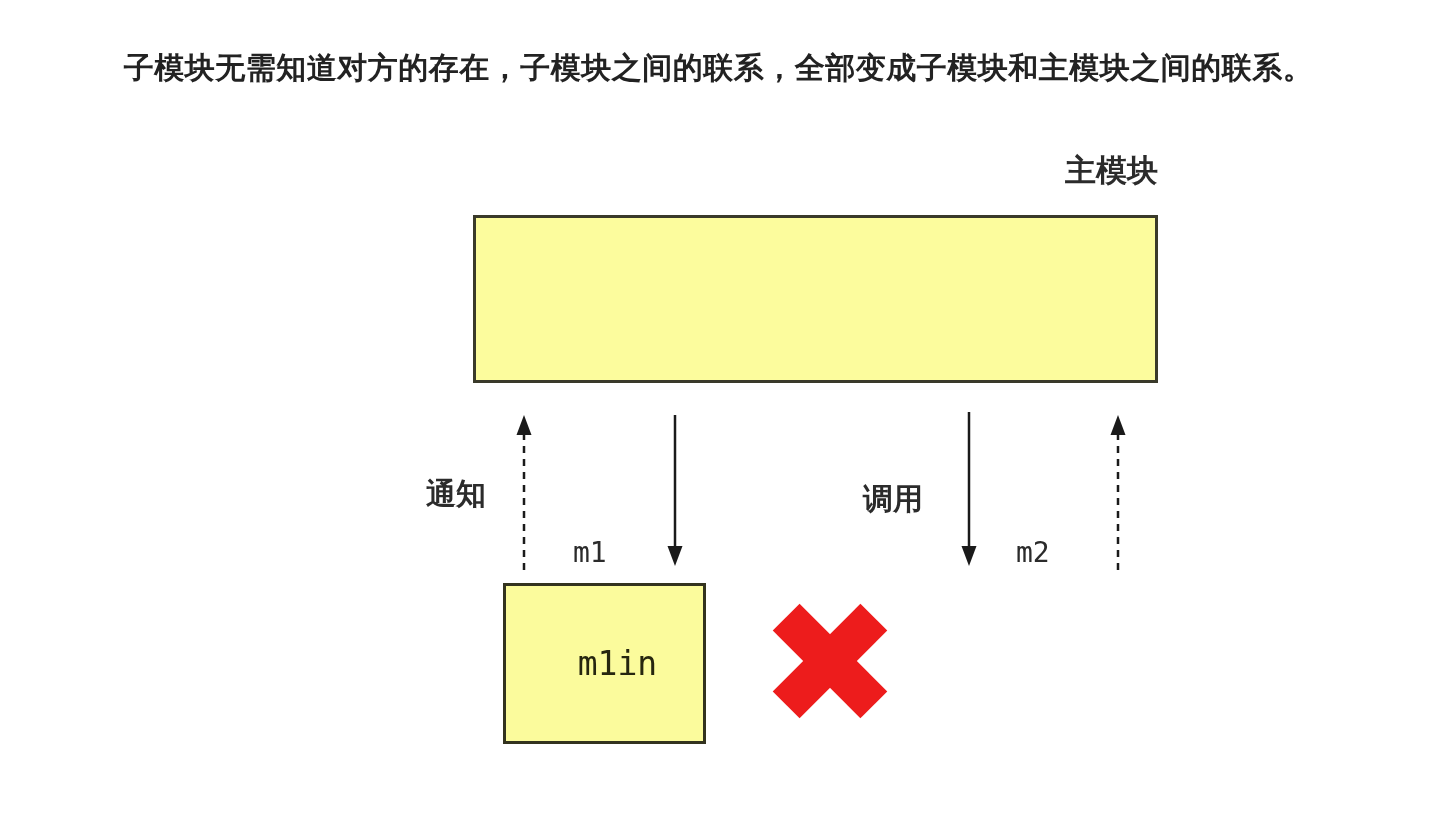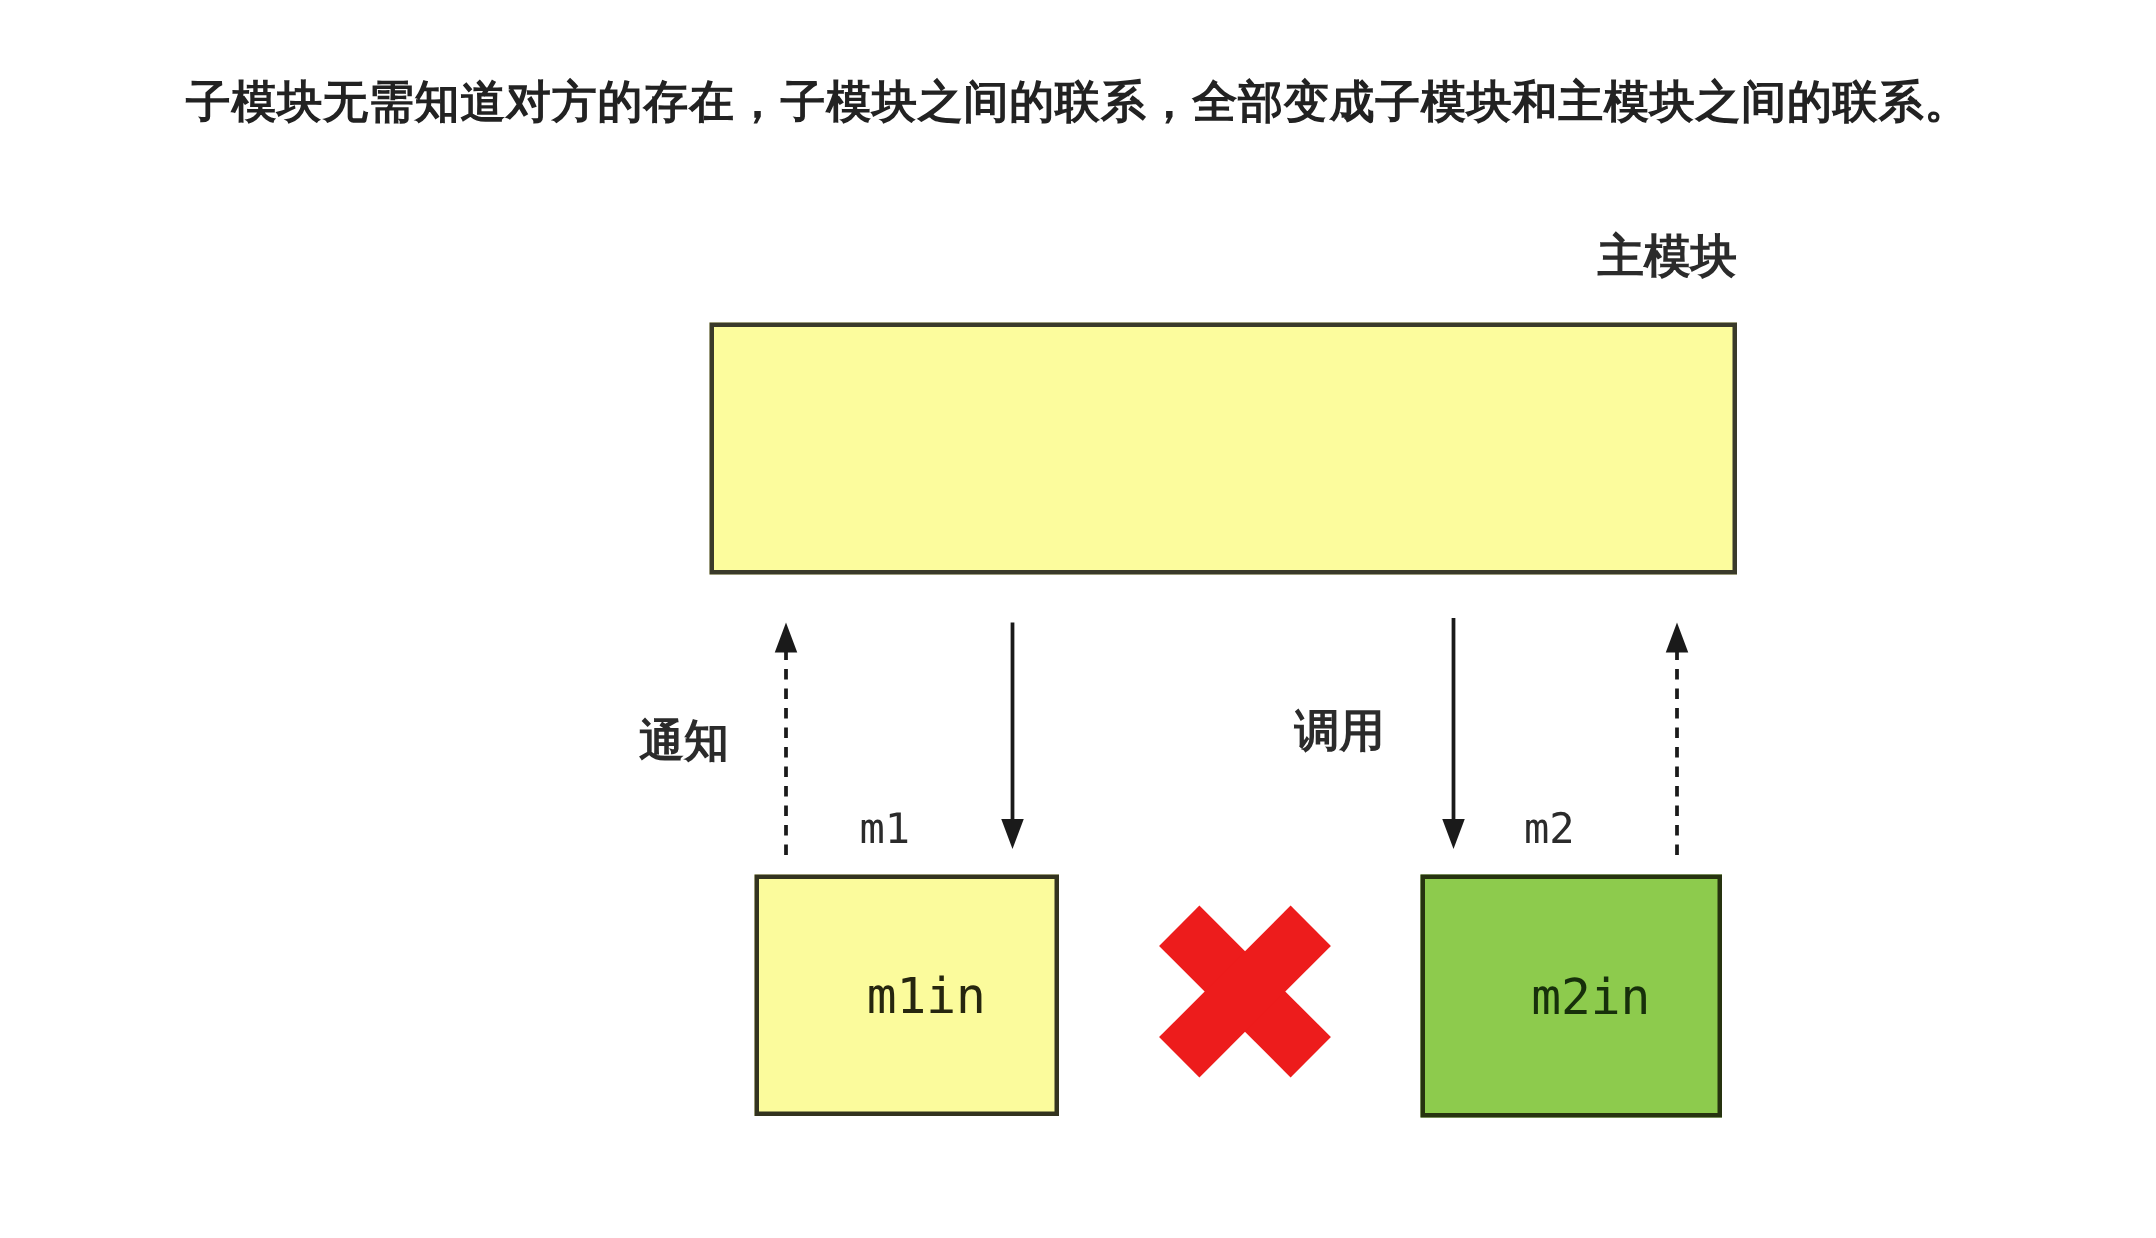--- a/index.html
+++ b/index.html
@@ -63,21 +63,21 @@
     fill: #1a1a1a;
     stroke: none;
   }
   .edge-label {
     position: absolute;
     font-size: 30px;
     font-weight: 600;
     color: #2b2b2b;
   }
   .edge-label.notify { left: 426px; top: 474px; }
-  .edge-label.call   { left: 863px; top: 467px; }
+  .edge-label.call   { left: 863px; top: 479px; }
   .mod-name-label {
     position: absolute;
     font-size: 28px;
     font-weight: 500;
     color: #2b2b2b;
     font-family: "DejaVu Sans Mono", monospace;
   }
   .mod-name-label.m1 { left: 573px; top: 536px; }
   .mod-name-label.m2 { left: 1016px; top: 536px; }
   .sub-box {
@@ -155,17 +155,14 @@
   <div class="edge-label call">调用</div>
 
   <div class="mod-name-label m1">m1</div>
 
   <div class="mod-name-label m2">m2</div>
 
   <div class="sub-box m1" style="background-color: rgb(251, 251, 156);">
     <span class="inner-label">m1in</span>
   </div>
 
-  <div class="sub-box m2" style="background-color: rgb(141, 203, 77);">
-    <span class="inner-label">m2in</span>
-  </div>
 
 </div>
 
 </body></html>

